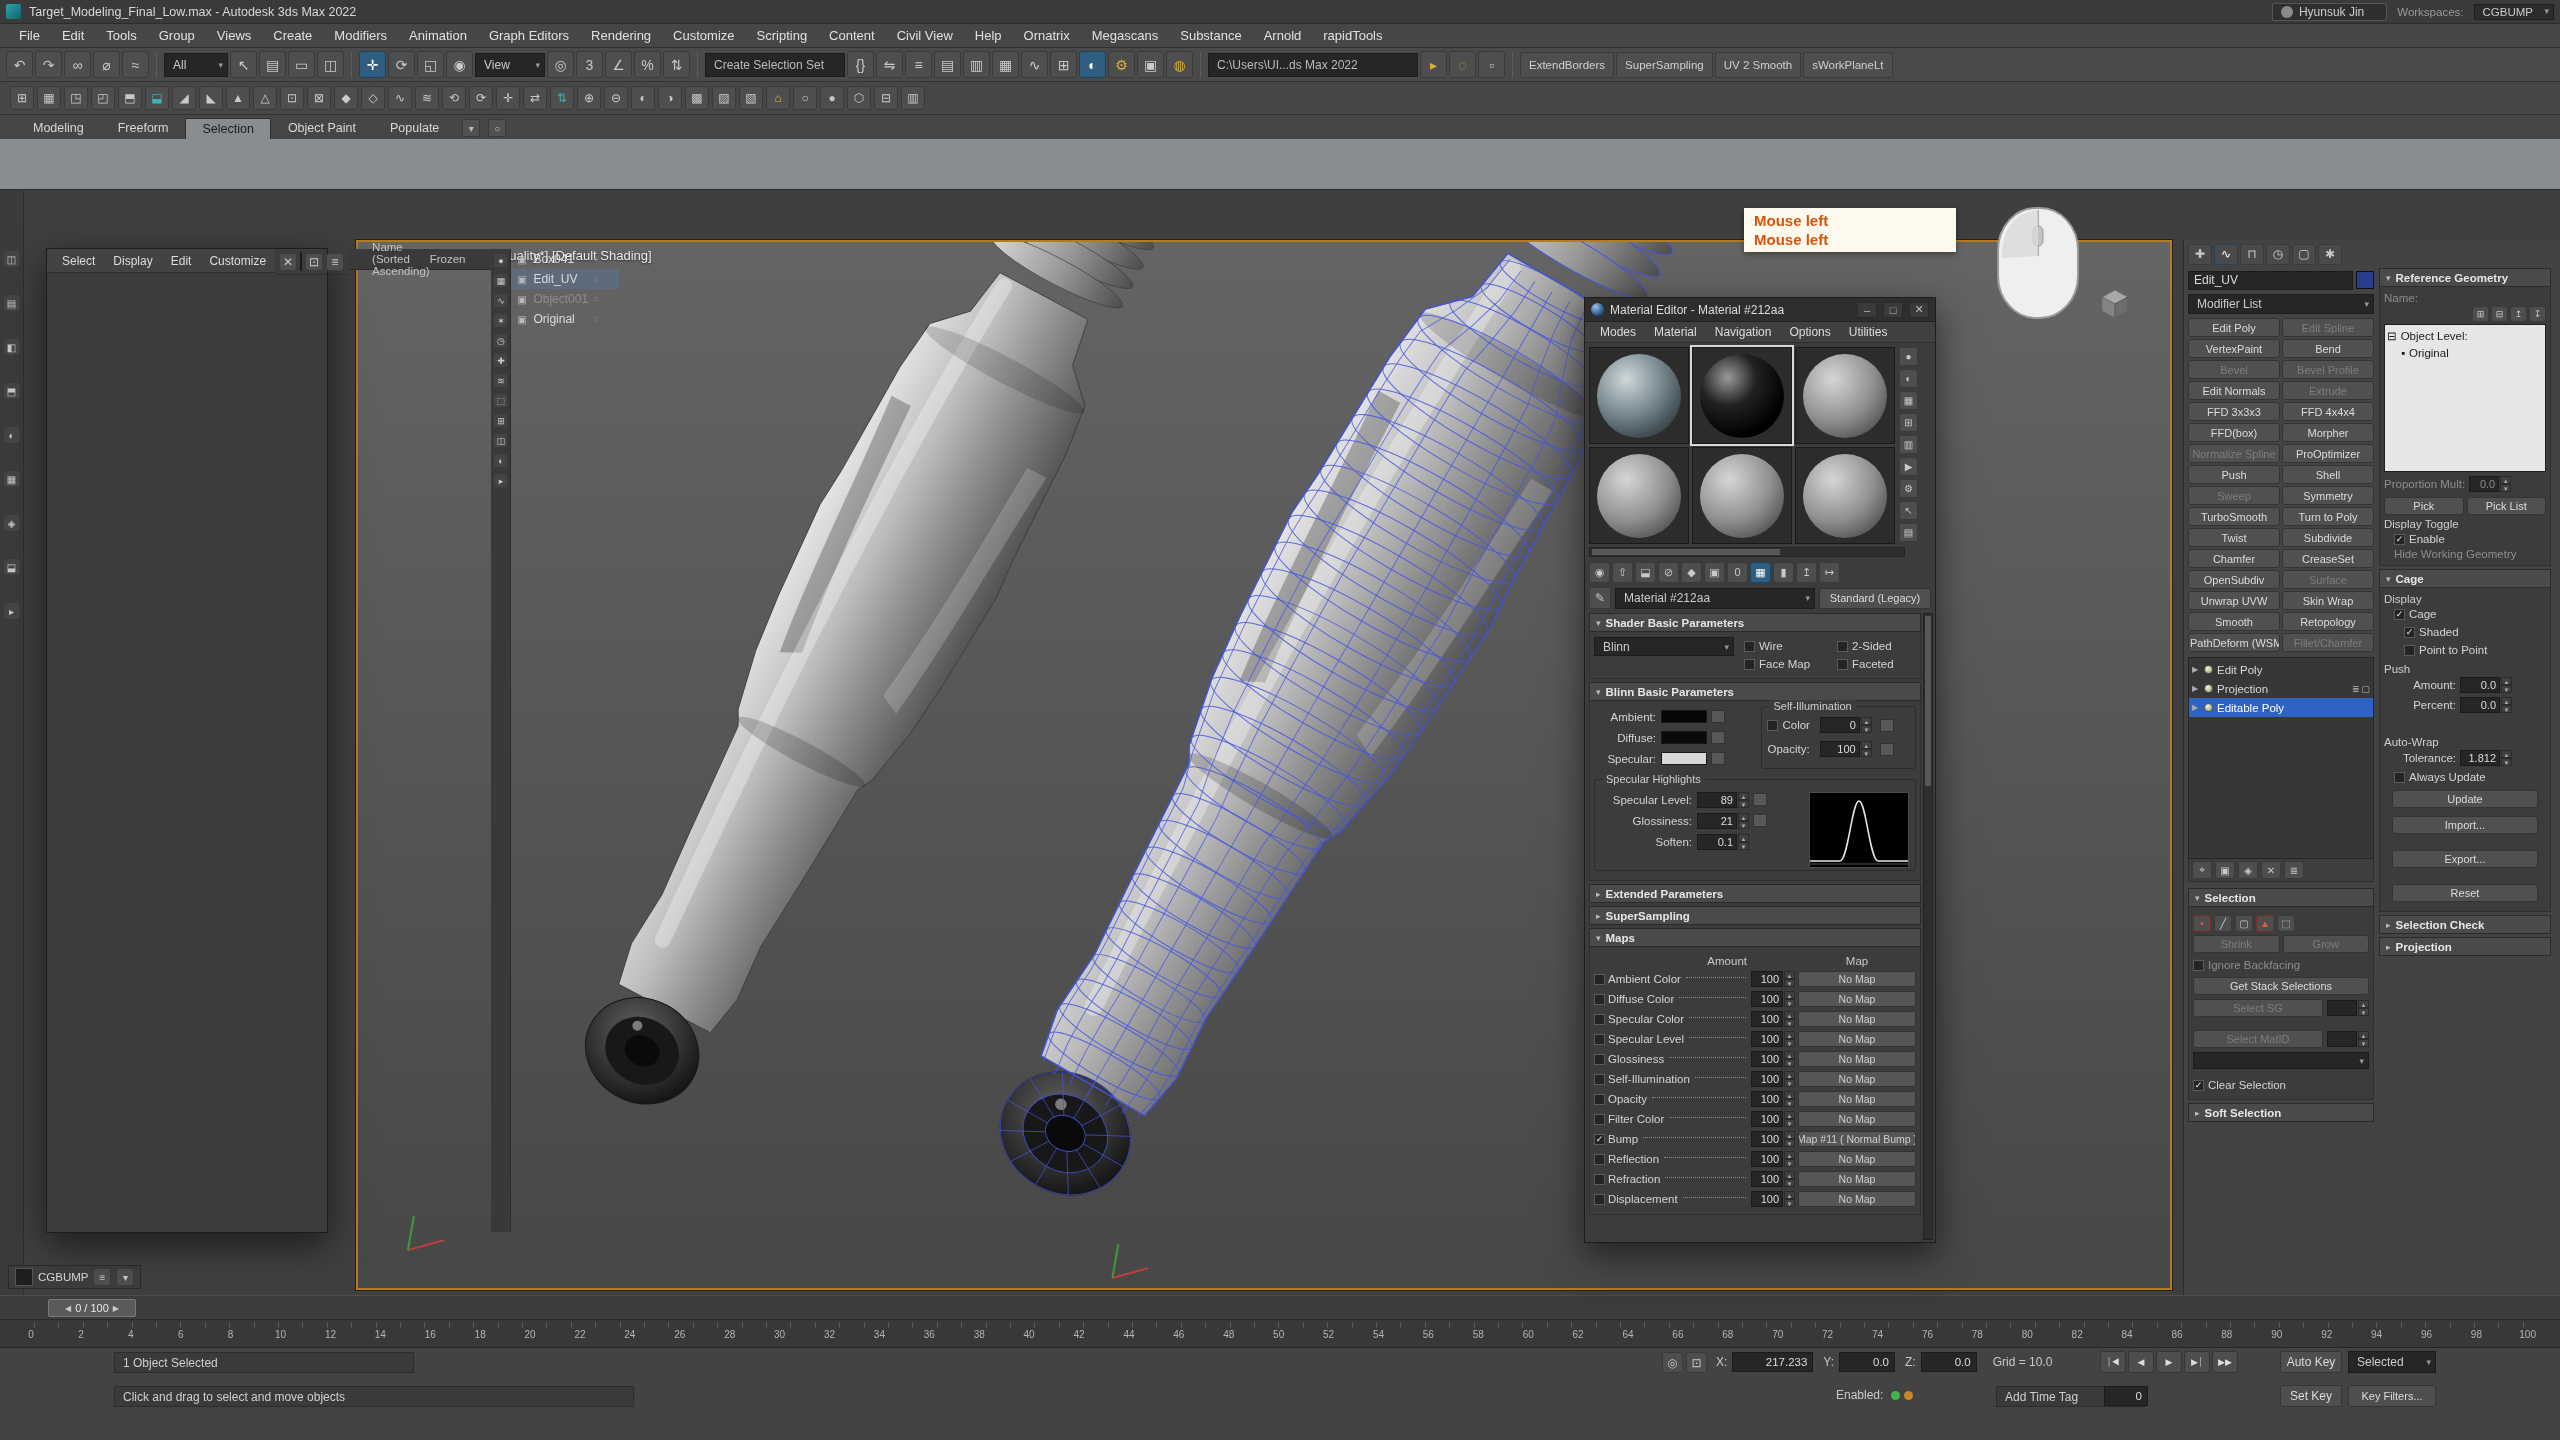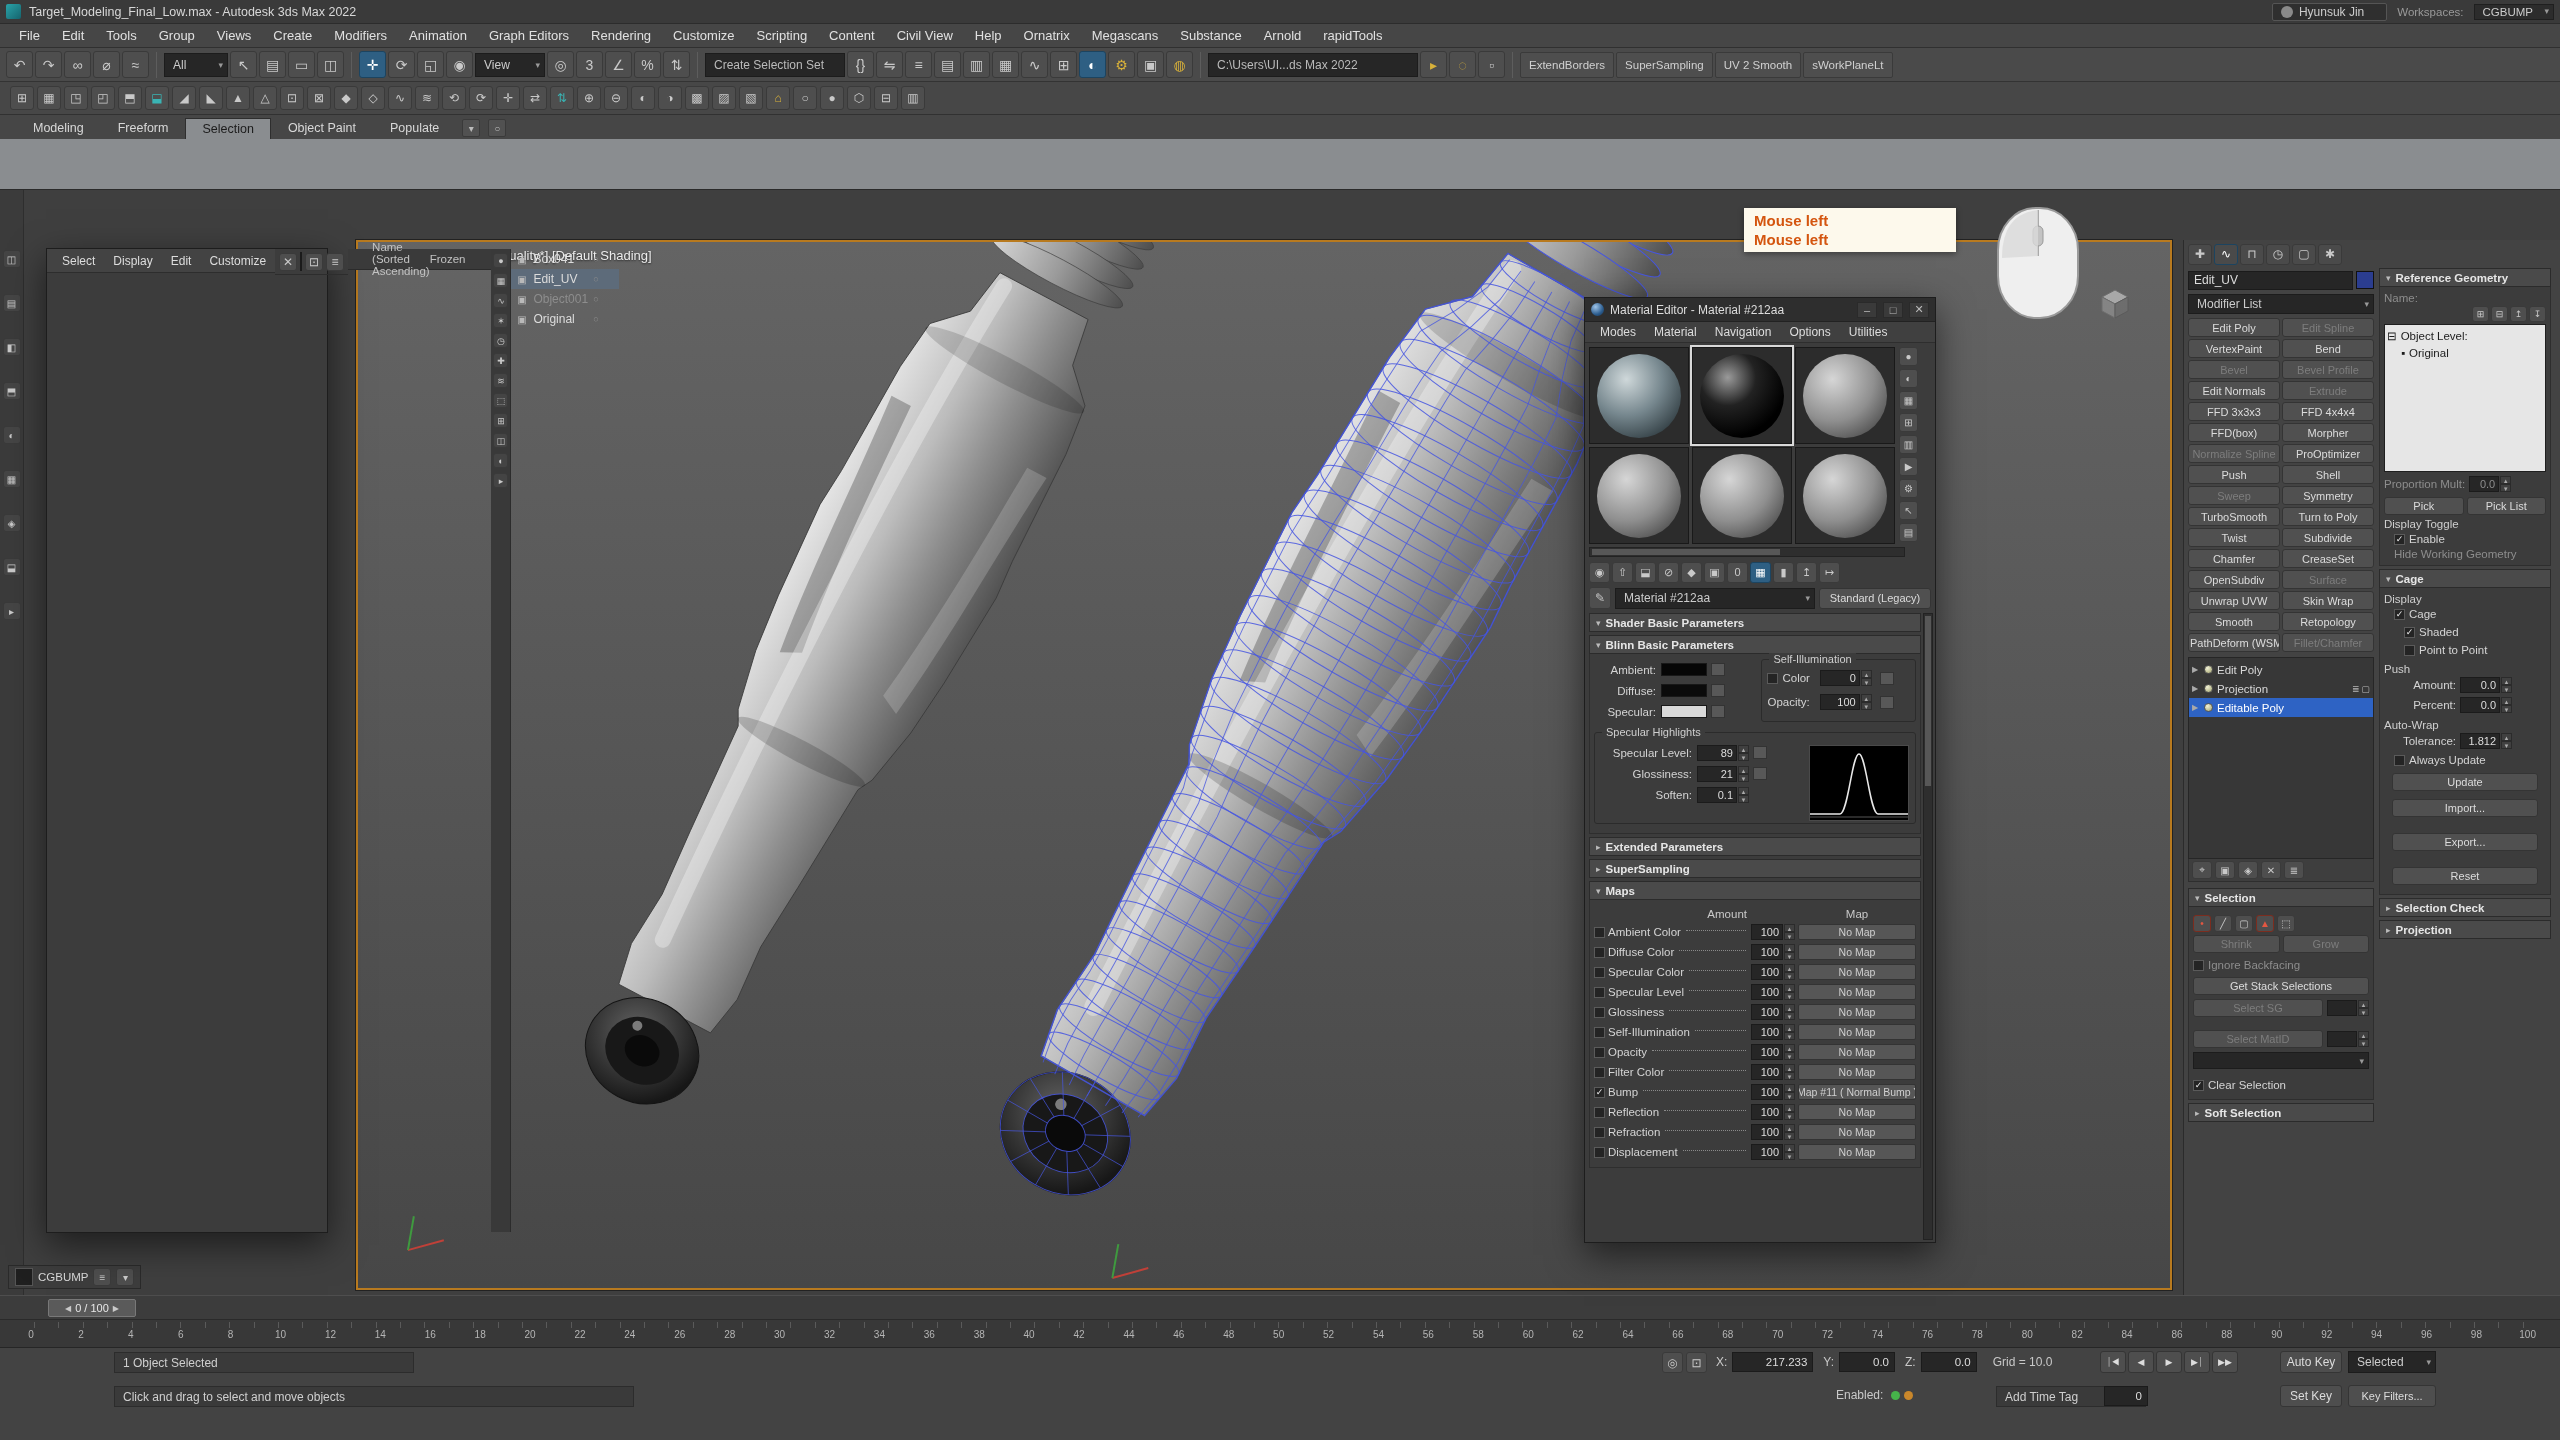--- a/index.html
+++ b/index.html
@@ -593,20 +593,42 @@
       <span class="dd" style="flex:1;height:21px">Material #212aa</span>
       <button class="pbtn" style="width:112px;height:21px">Standard (Legacy)</button>
     </div>
     <div class="me-roll">
 
       <div class="rollout">
         <div class="rhead">
             <span class="arr">▾</span>
             <span>Shader Basic Parameters</span>
           </div>
+        <div class="rbody" style="display:flex;gap:10px;align-items:flex-start">
+          <span class="dd" style="width:140px;height:19px">Blinn</span>
+          <div style="display:grid;grid-template-columns:1fr 1fr;column-gap:14px;flex:1">
+
+          <label class="cbrow">
+                <span class="cb"></span>
+                <span>Wire</span>
+              </label>
+              <label class="cbrow">
+                <span class="cb"></span>
+                <span>2-Sided</span>
+              </label>
+              <label class="cbrow">
+                <span class="cb"></span>
+                <span>Face Map</span>
+              </label>
+              <label class="cbrow">
+                <span class="cb"></span>
+                <span>Faceted</span>
+              </label>
+            </div>
+        </div>
       </div>
 
       <div class="rollout">
         <div class="rhead">
             <span class="arr">▾</span>
             <span>Blinn Basic Parameters</span>
           </div>
         <div class="rbody">
           <div style="display:flex">
             <div style="width:52%">
@@ -1173,21 +1195,21 @@
             <div class="prow">
                 <span class="plabel">Percent:</span>
                 <span class="spin">
                   <span class="sfield">0.0</span>
                   <span class="sarr">
                     <span>▲</span>
                     <span>▼</span>
                   </span>
                 </span>
               </div>
-            <div class="slabel" style="margin-top:4px">Auto-Wrap</div>
+            <div class="slabel" style="margin-top:21px">Auto-Wrap</div>
             <div class="prow">
                 <span class="plabel">Tolerance:</span>
                 <span class="spin">
                   <span class="sfield">1.812</span>
                   <span class="sarr">
                     <span>▲</span>
                     <span>▼</span>
                   </span>
                 </span>
               </div>

